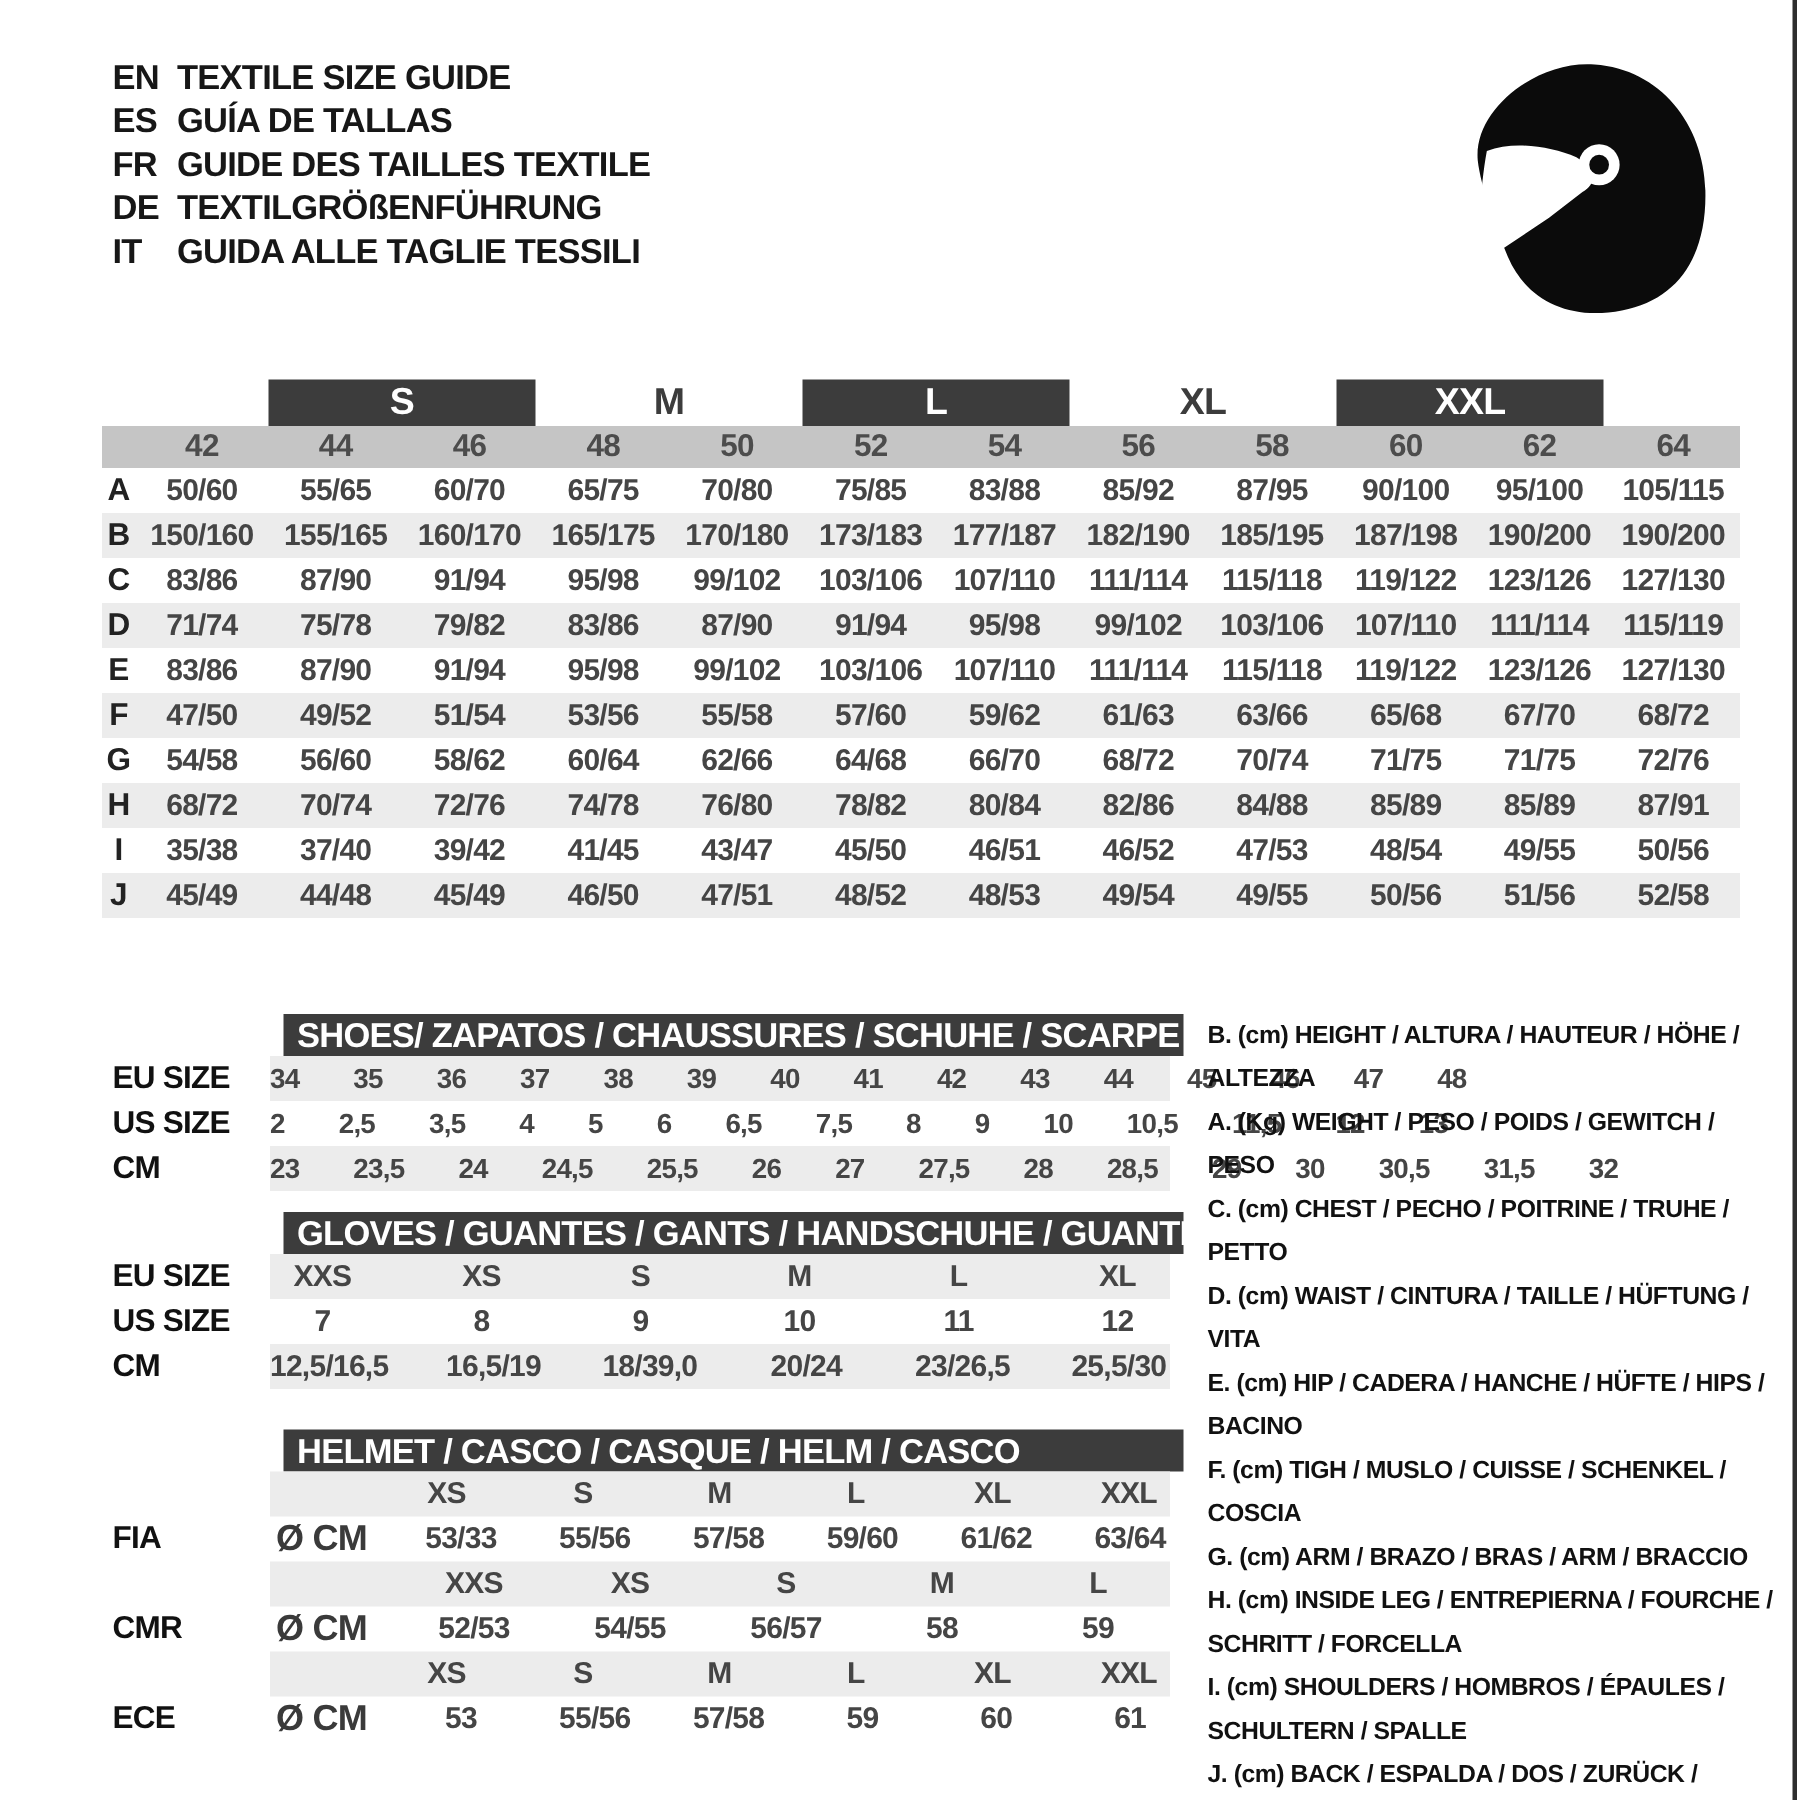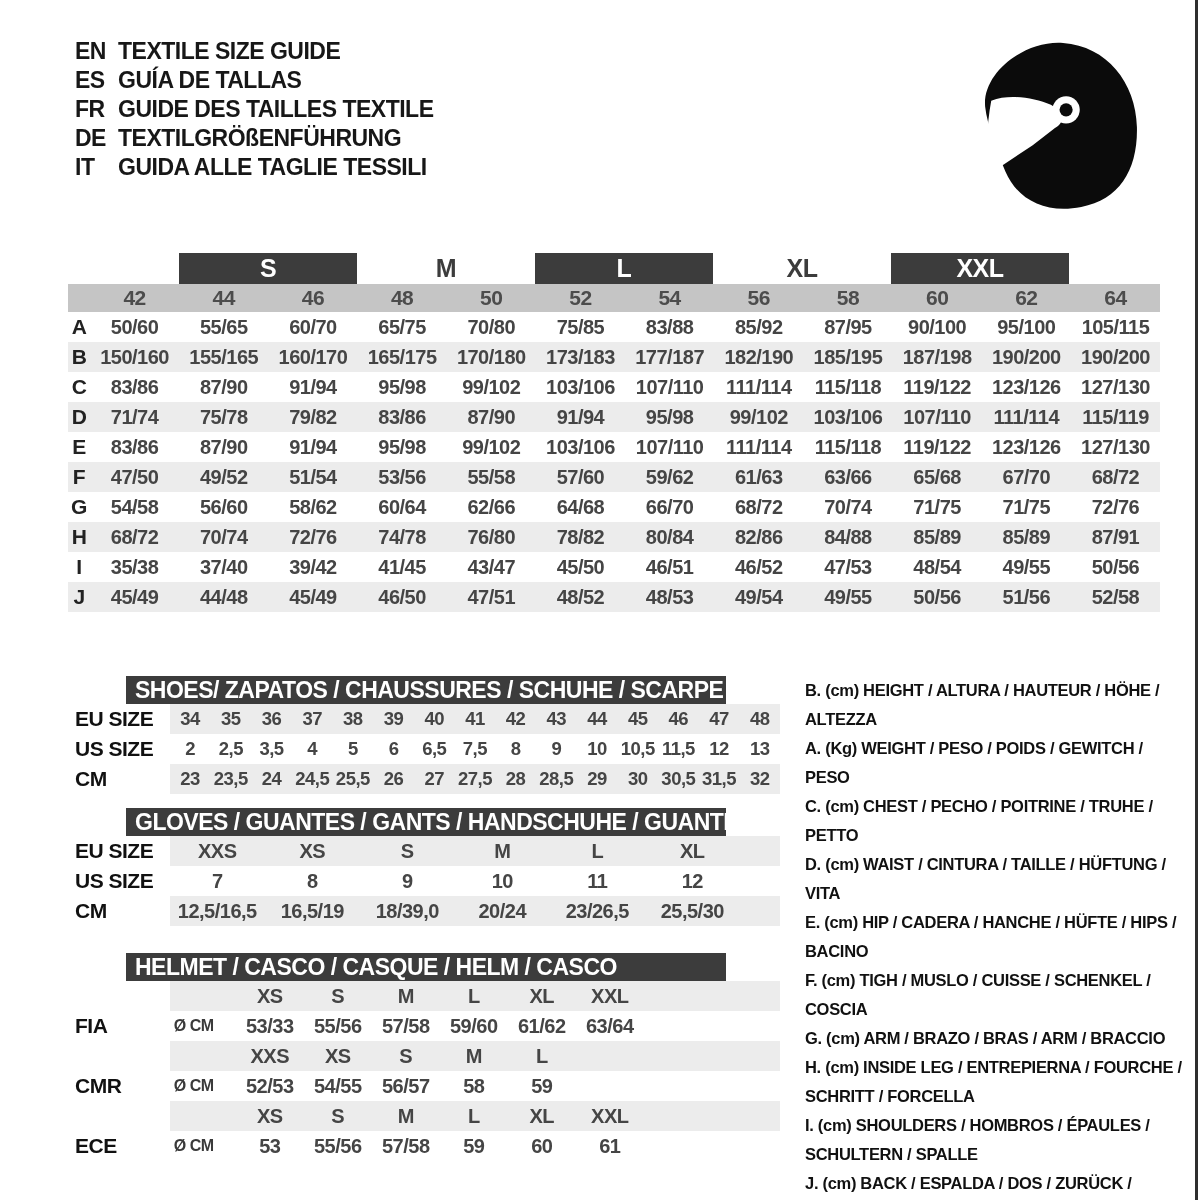--- a/index.html
+++ b/index.html
@@ -27,30 +27,30 @@
   .group-cell.plain{color:#3c3c3c;}
   .num-row{display:flex;height:28px;background:#c5c5c5;}
   .num-sp{width:22px;}
   .num-cell{flex:1;display:flex;align-items:center;justify-content:center;font-size:21px;color:#4c4c4c;}
   .data-row{display:flex;height:30px;font-size:20px;color:#454545;}
   #bodyRows .data-row:nth-child(even){background:#ececec;}
   .row-letter{width:22px;display:flex;align-items:center;justify-content:center;font-size:21px;color:#222222;}
   .data-cell{flex:1;display:flex;align-items:center;justify-content:center;white-space:nowrap;}
   
   .bottom-table{position:absolute;left:75px;width:705px;}
-  .bt-header{margin-left:51px;width:591px;height:28px;background:#3c3c3c;color:#ffffff;
+  .bt-header{margin-left:114px;width:591px;height:28px;background:#3c3c3c;color:#ffffff;
     display:flex;align-items:center;padding-left:9px;font-size:23px;white-space:nowrap;}
   .bt-row{display:flex;height:30px;}
   .bt-label{width:105px;display:flex;align-items:center;font-size:21px;color:#111111;}
-  .bt-data{width:676px;display:flex;}
+  .bt-data{width:600px;display:flex;gap:36px;}
   .bt-data.striped{background:#ececec;}
   .bt-cell{display:flex;align-items:center;justify-content:center;white-space:nowrap;color:#454545;}
   .sh-cell{flex:1;font-size:18.5px;}
   .gl-cell{width:95px;font-size:20px;}
-  .hm-unit{width:62px;font-size:16px;color:#3a3a3a;justify-content:flex-start;padding-left:4px;}
+  .hm-unit{width:62px;font-size:24px;color:#3a3a3a;justify-content:flex-start;padding-left:4px;}
   .hm-cell{width:68px;font-size:20px;}
   
   .legend{position:absolute;left:805px;top:676px;width:382px;font-size:16.5px;line-height:29px;color:#111111;letter-spacing:-0.3px;}
   .legend-item{}
 </style>
 </head>
 <body>
 
 <div class="lang-block" id="langs">
     <div class="lang-row">

